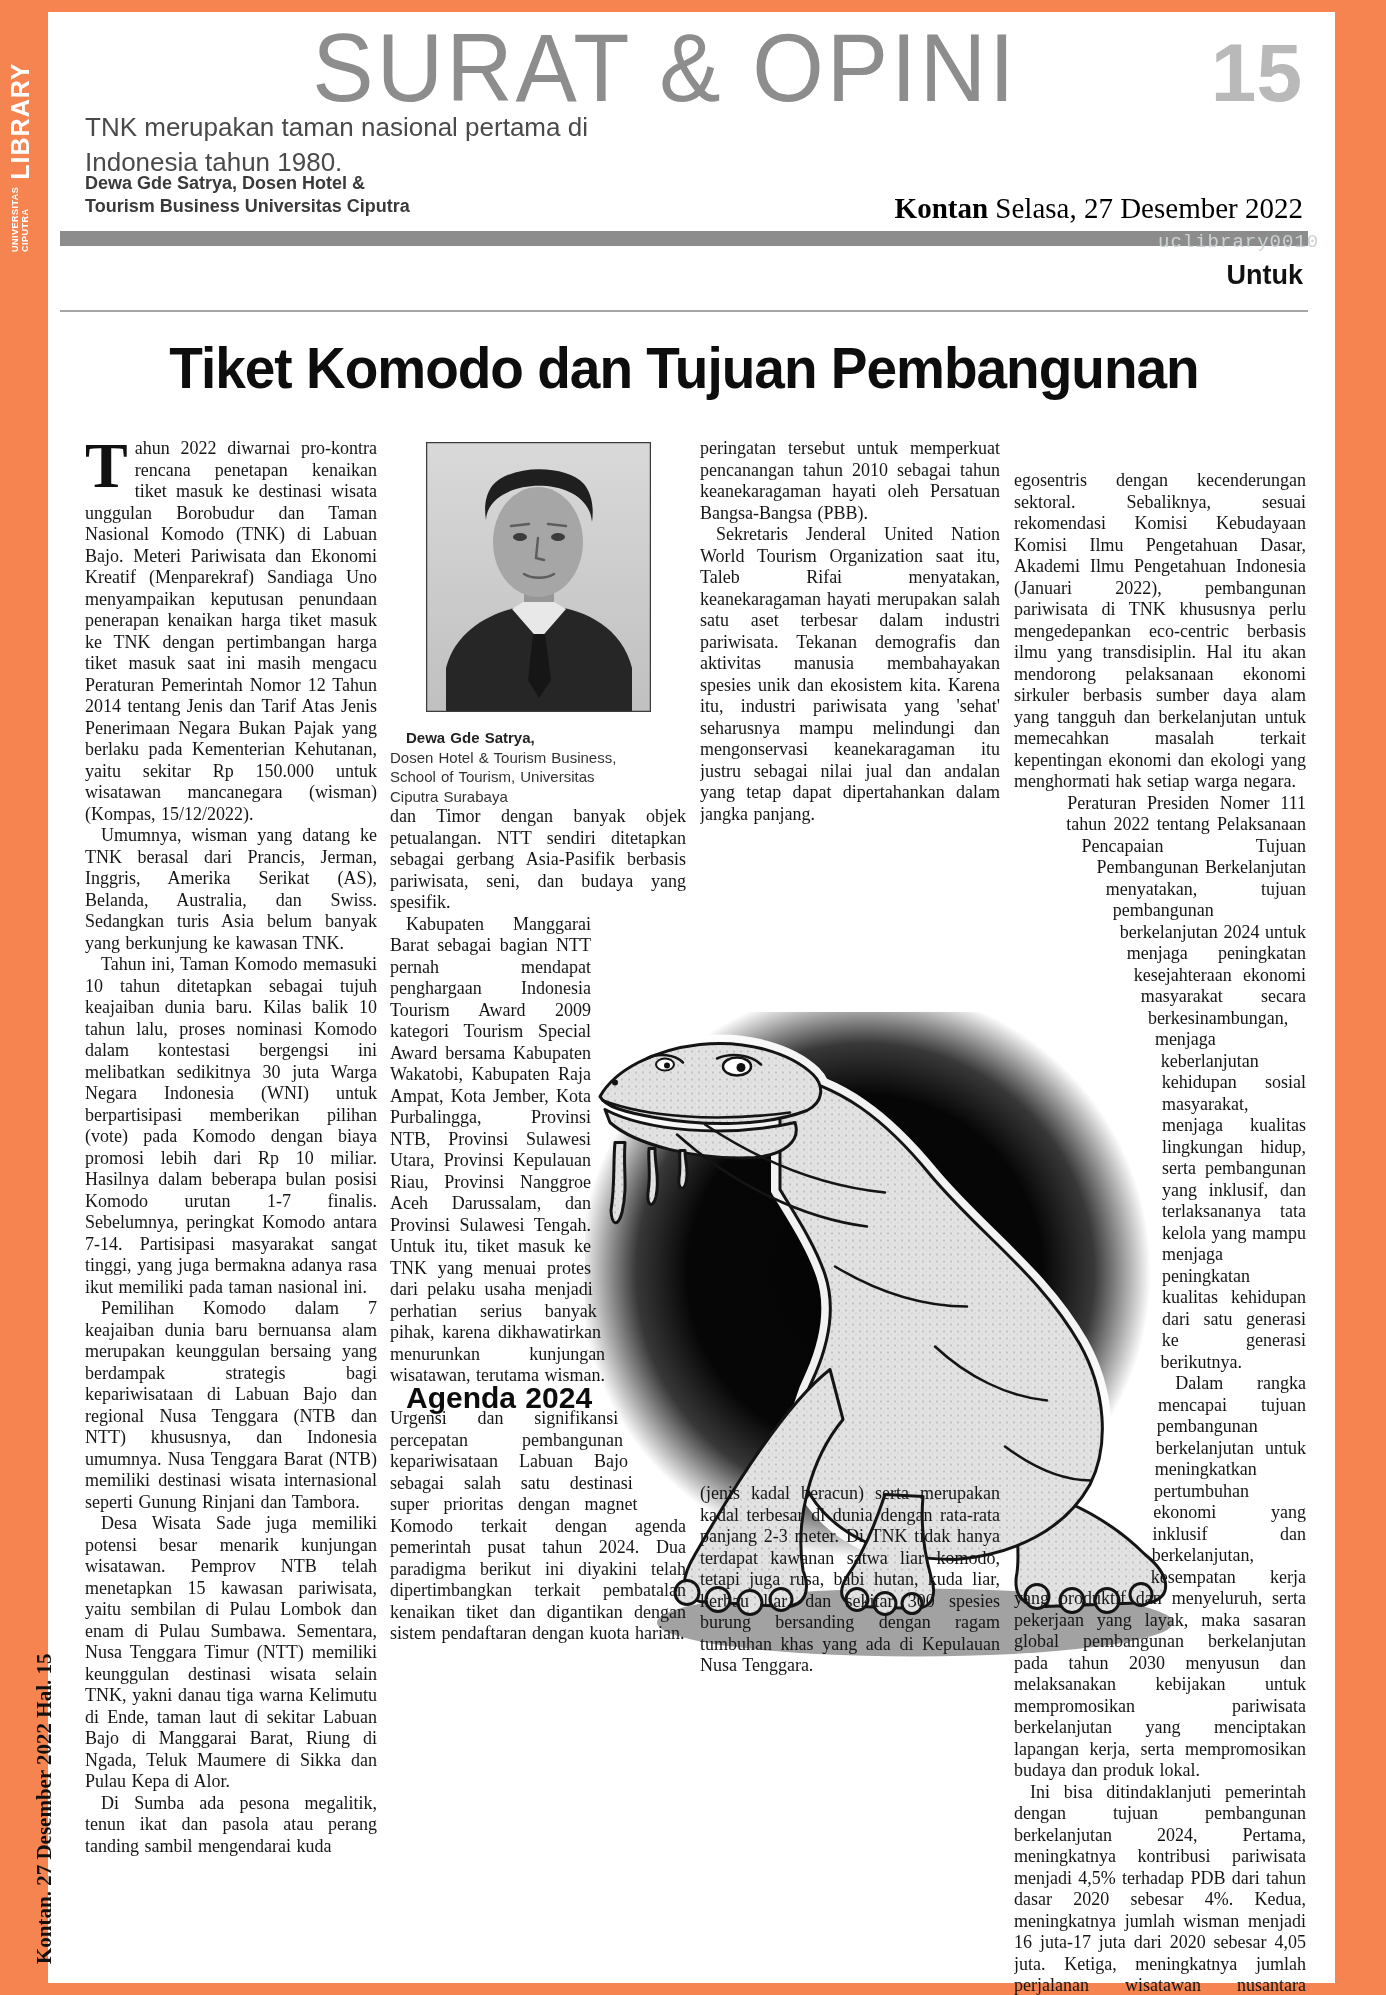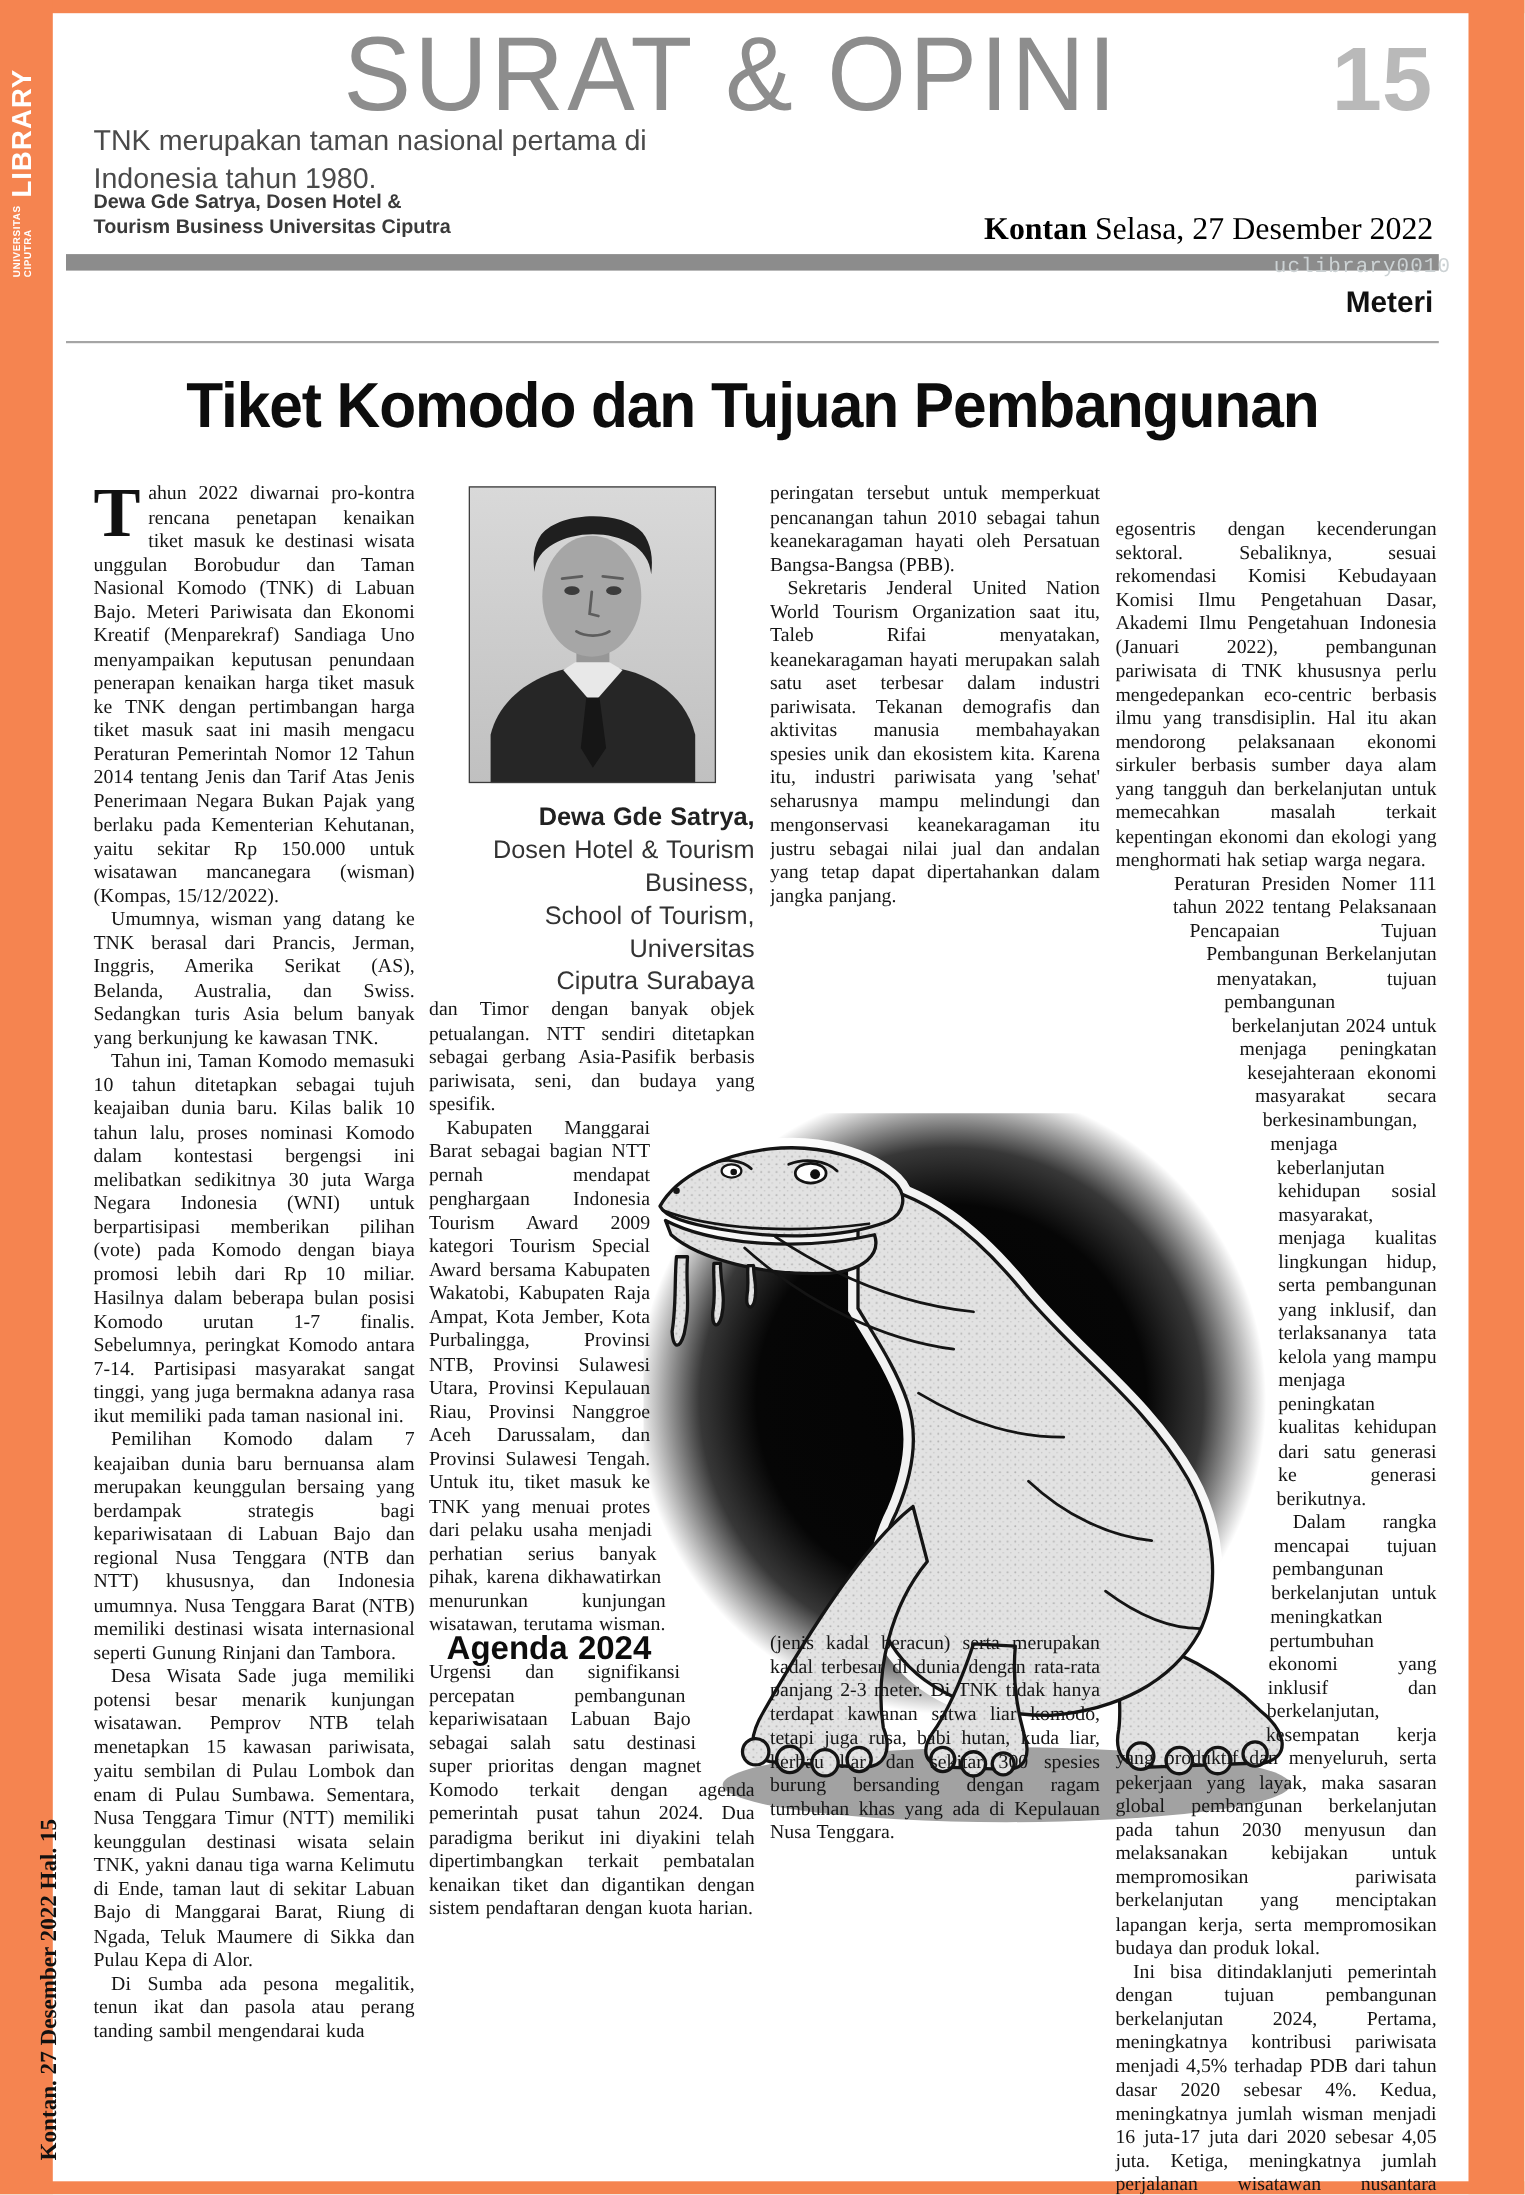--- a/index.html
+++ b/index.html
@@ -56,21 +56,21 @@
            padding:3px 7px 0 0;color:#111;}
   .h2{font-family:"Liberation Sans", sans-serif;font-weight:bold;font-size:30px;
       color:#0d0d0d;margin:16px 0 12px;text-indent:0;}
   .cutout-right{float:right;width:95px;height:545px;margin-top:46px;
       shape-outside:polygon(100% 0,0 0,0 55%,30% 80%,58% 100%,100% 100%);shape-margin:6px;}
   .cutout-left{float:left;width:148px;height:580px;margin-top:210px;
       shape-outside:polygon(0 0,10% 0,55% 12%,95% 35%,100% 55%,92% 80%,88% 100%,0 100%);shape-margin:6px;}
   .figure-gap{height:658px;}
   
   .photo{display:block;margin:4px auto 16px;width:225px;height:270px;}
-  .caption{text-align:right;font-family:"Liberation Sans", sans-serif;font-size:23px;
+  .caption{text-align:left;font-family:"Liberation Sans", sans-serif;font-size:15px;
            line-height:1.3;color:#333;margin:0 0 18px;text-indent:0;}
   .caption .cap-name{font-weight:bold;color:#222;}
   
   .komodo{left:585px;top:1012px;width:600px;height:655px;z-index:1;}
 </style>
 </head>
 <body>
 
 <div class="page">
 
@@ -96,21 +96,21 @@
     <span>TNK merupakan taman nasional pertama di</span><br>
     <span>Indonesia tahun 1980.</span>
   </div>
   <div class="abs byline">
     <span>Dewa Gde Satrya, Dosen Hotel &amp;</span><br>
     <span>Tourism Business Universitas Ciputra</span>
   </div>
   <div class="abs dateline"><b>Kontan</b><span> Selasa, 27 Desember 2022</span></div>
   <div class="abs bigrule"></div>
   <div class="abs watermark">uclibrary0010</div>
-  <div class="abs rubric">Meteri</div>
+  <div class="abs rubric">Untuk</div>
   <div class="abs thinrule"></div>
 
   <div class="abs headline">Tiket Komodo dan Tujuan Pembangunan</div>
 
   <svg class="abs komodo" viewBox="0 0 600 650" xmlns="http://www.w3.org/2000/svg">
     <defs>
       <radialGradient id="kcirc" cx="50%" cy="50%" r="50%">
         <stop offset="0%" stop-color="#040404"></stop>
         <stop offset="62%" stop-color="#060606"></stop>
         <stop offset="80%" stop-color="#0c0c0c" stop-opacity="0.82"></stop>

